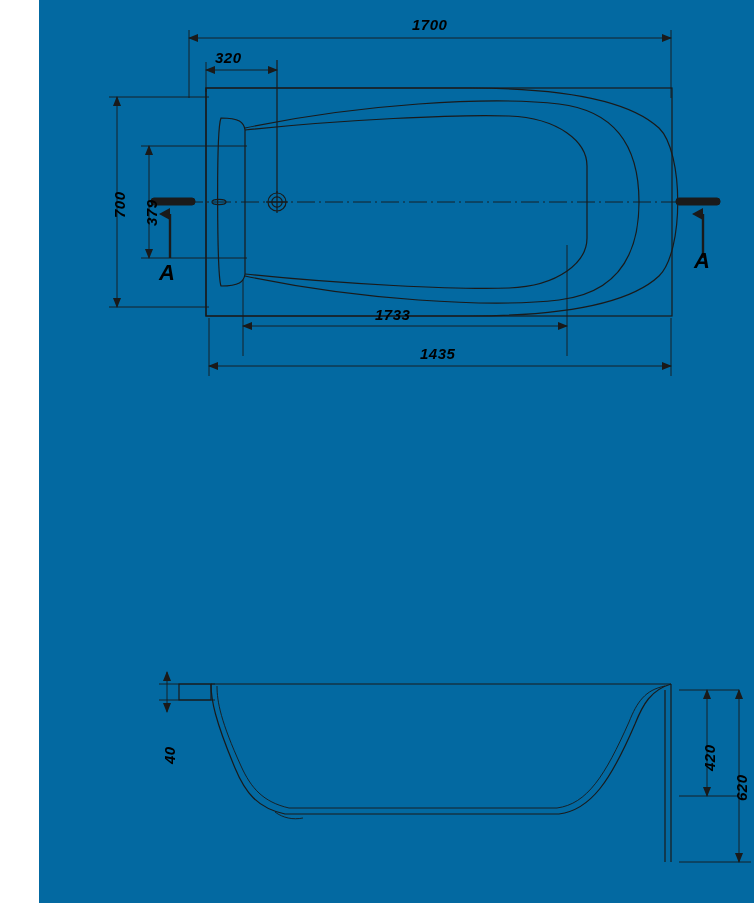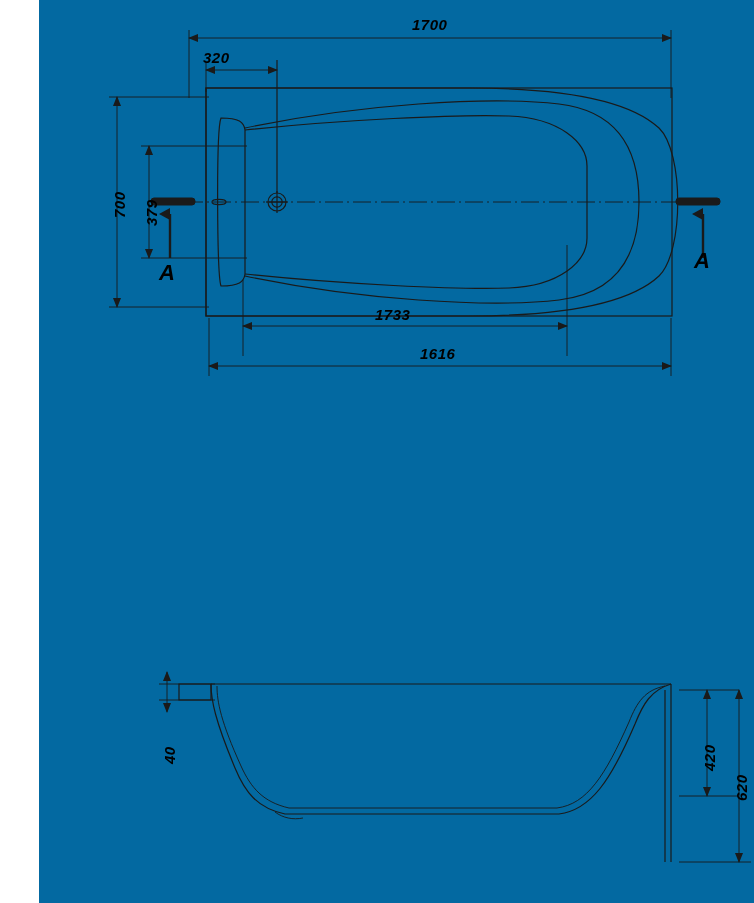--- a/index.html
+++ b/index.html
@@ -175,29 +175,29 @@
       <line x1="640" y1="690" x2="700" y2="690"></line>
       <line x1="640" y1="796" x2="700" y2="796"></line>
 
       <line x1="700" y1="690" x2="700" y2="862" marker-start="url(#arrTail)" marker-end="url(#arrHead)"></line>
       <line x1="640" y1="862" x2="712" y2="862"></line>
     </g>
   </svg>
 
   <div class="dim-label" style="left:373px; top:16px;">1700</div>
 
-  <div class="dim-label" style="left:164px; top:49px;">320</div>
+  <div class="dim-label" style="left:176px; top:49px;">320</div>
 
   <div class="dim-label vert" style="left:72px; top:218px;">700</div>
 
   <div class="dim-label vert" style="left:104px; top:226px;">379</div>
 
   <div class="dim-label" style="left:336px; top:306px;">1733</div>
 
-  <div class="dim-label" style="left:381px; top:345px;">1616</div>
+  <div class="dim-label" style="left:381px; top:345px;">1435</div>
 
   <div class="sect-label" style="left:120px; top:260px;">A</div>
 
   <div class="sect-label" style="left:655px; top:248px;">A</div>
 
   <div class="dim-label vert" style="left:122px; top:764px;">40</div>
 
   <div class="dim-label vert" style="left:662px; top:771px;">420</div>
 
   <div class="dim-label vert" style="left:694px; top:801px;">620</div>

